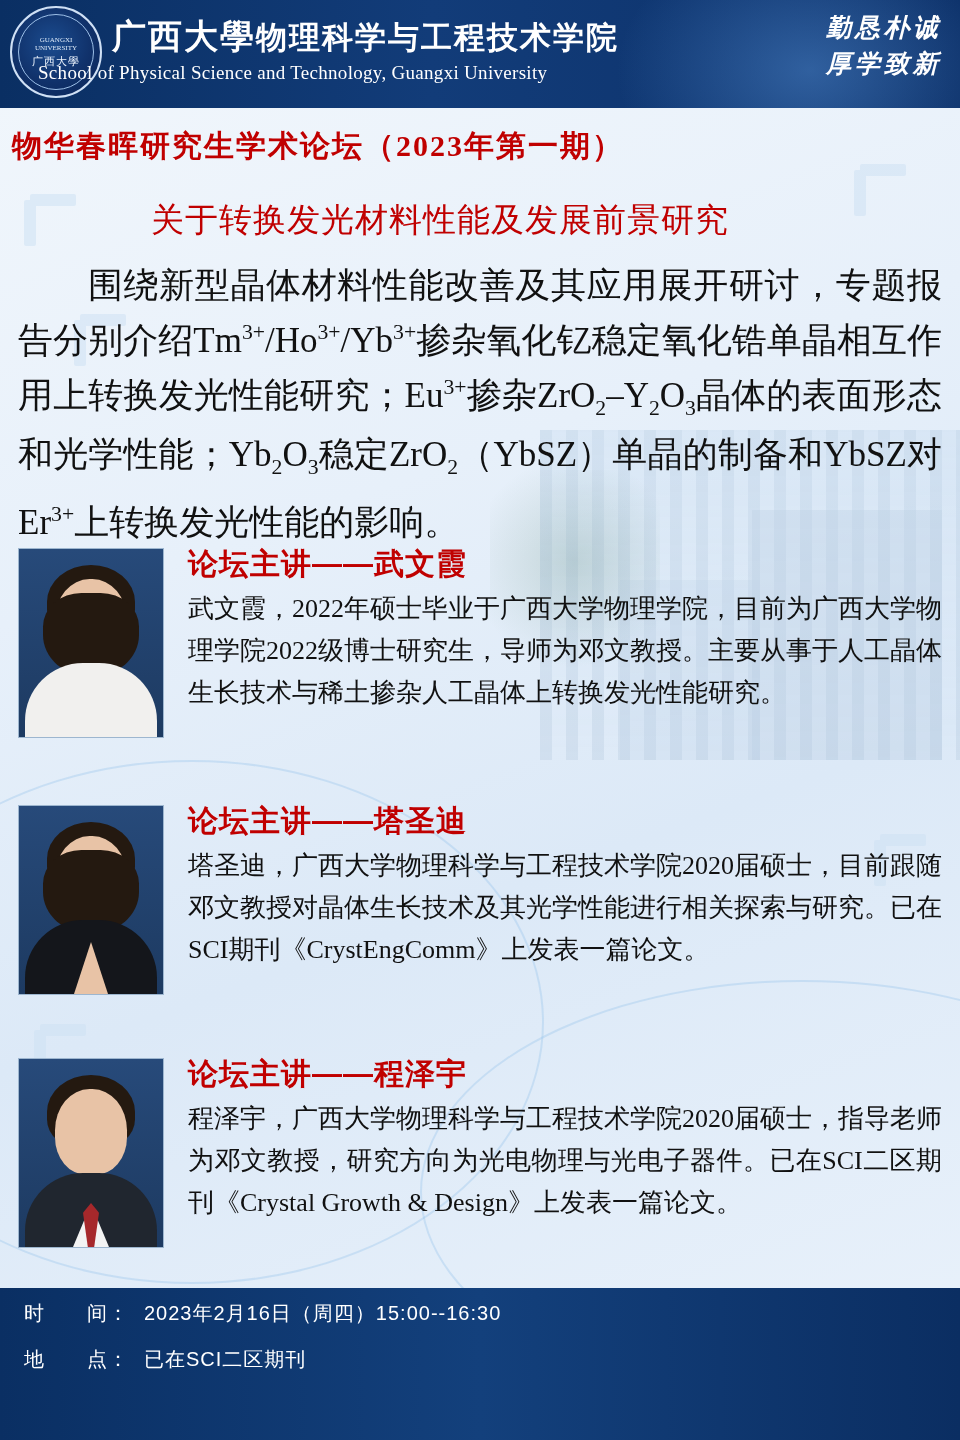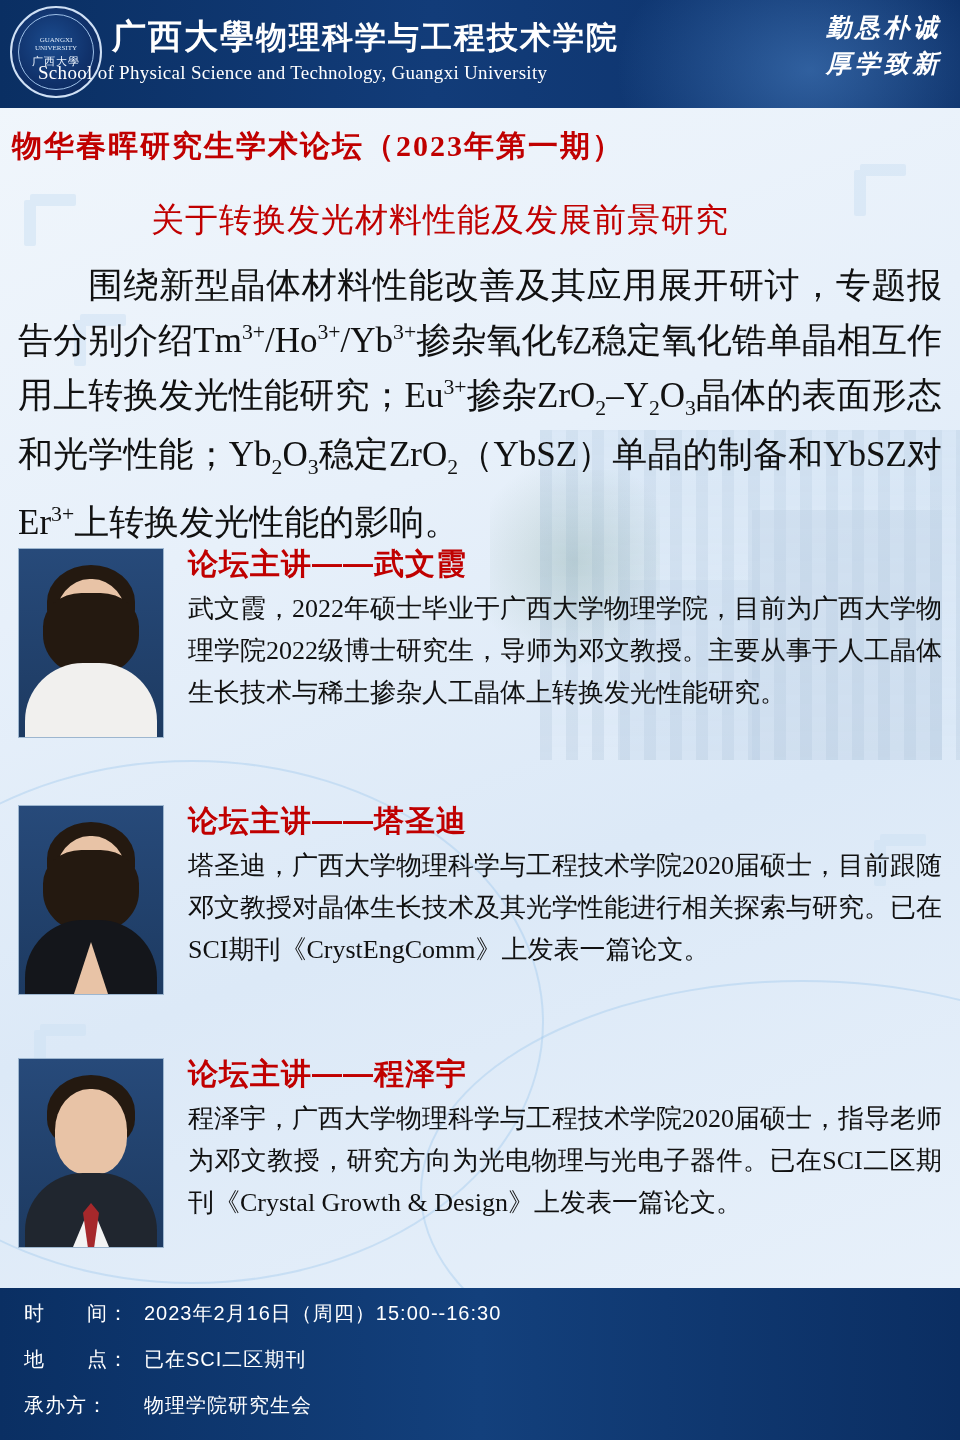--- a/index.html
+++ b/index.html
@@ -237,18 +237,15 @@
     <div class="sp-bio">程泽宇，广西大学物理科学与工程技术学院2020届硕士，指导老师为邓文教授，研究方向为光电物理与光电子器件。已在SCI二区期刊《Crystal Growth &amp; Design》上发表一篇论文。</div>
   </div>
 
   <div class="footer">
     <div class="row r1">
       <span class="lbl">时　　间：</span><span>2023年2月16日（周四）15:00--16:30</span>
     </div>
     <div class="row r2">
       <span class="lbl">地　　点：</span><span>已在SCI二区期刊</span>
     </div>
-    <div class="row r3">
-      <span class="lbl">承办方：</span><span>物理学院研究生会</span>
-    </div>
   </div>
 
 </div>
 
 </body></html>

